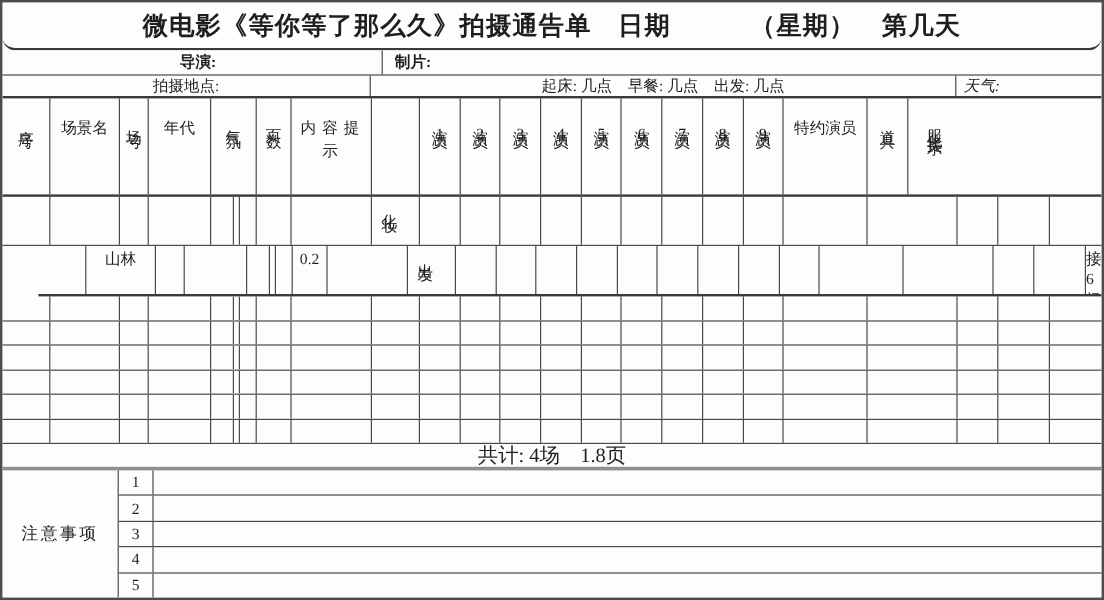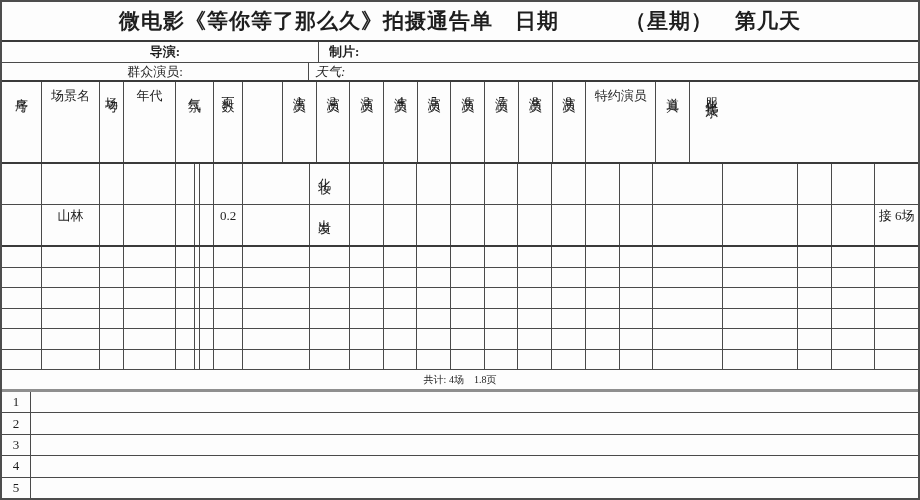--- a/index.html
+++ b/index.html
@@ -12,60 +12,60 @@
   *{box-sizing:border-box;margin:0;padding:0;}
   html,body{background:#fff;}
   body{font-family:"Liberation Serif","DejaVu Serif",serif;color:var(--ink);}
   .sheet{
     width:920px;height:500px;background:var(--paper);
     border:2px solid #4d4d4d;display:flex;flex-direction:column;overflow:hidden;
   }
   
   .band{display:flex;flex:none;}
   .band-title{height:40px;border-bottom:2px solid var(--ln-dark);
-    align-items:center;justify-content:center;}
+    align-items:center;justify-content:center;border-radius:11px;}
   .title-text{font-size:21px;font-weight:bold;white-space:pre;letter-spacing:1px;}
   .band-info1{height:21px;border-bottom:1px solid var(--ln);}
   .band-info2{height:19px;border-bottom:2px solid var(--ln-dark);}
   .ic{display:flex;align-items:center;justify-content:center;
     font-size:13px;white-space:pre;overflow:hidden;}
   .ic.bold{font-weight:bold;margin-left:10px;}
   .ic.left{justify-content:flex-start;padding-left:6px;font-style:italic;}
   .w-i1{width:307px;}
   .w-i2{width:488px;}
   .w-i3{flex:1;}
   
   .c{border-right:1px solid var(--ln);flex:none;overflow:hidden;}
   .band > .c:last-child, .trow > .c:last-child{border-right:none;}
   
   .band-header{height:82px;border-bottom:2px solid var(--ln-dark);font-size:13px;}
   .hc{display:flex;justify-content:center;align-items:flex-start;
-    padding-top:5px;text-align:center;line-height:1.45;word-break:break-all;}
+    padding-top:16px;text-align:center;line-height:1.45;word-break:break-all;}
   .vtext{writing-mode:vertical-rl;text-orientation:upright;letter-spacing:3px;line-height:1;}
   .pad-x{padding-left:3px;padding-right:3px;}
   .spread{letter-spacing:5px;padding-left:5px;padding-right:2px;}
   
   .w-seq{width:40px}.w-scene{width:58px}.w-sno{width:24px}.w-era{width:52px}
   .w-mood{width:38px}.w-pg{width:29px}.w-cont{width:67px}.w-mk{width:40px}
   .w-act{width:33.7px}.w-spec{width:70px}.w-crowd{width:75px}
   .w-props{width:34px}.w-cost{width:43px}.w-rem{flex:1;width:auto;}
   
   .trow{display:flex;flex:none;border-bottom:1px solid var(--ln);font-size:13px;}
   .h-tall1{height:41px;}
-  .h-tall2{height:42px;border-bottom:2px solid var(--ln-dark);}
+  .h-tall2{height:42px;border-bottom:2px solid var(--ln-dark);margin-left:30px;}
   .h-std{height:20.5px;}
   .dc{display:flex;align-items:flex-start;justify-content:center;
     padding-top:3px;line-height:1.3;word-break:break-all;}
   .dc.vleft{justify-content:flex-start;padding-left:8px;padding-top:4px;}
   .mood{position:relative;}
   .mood::after{content:"";position:absolute;top:0;bottom:0;left:18px;width:4px;
     border-left:1px solid var(--ln);border-right:1px solid var(--ln);}
   
   .band-total{height:22px;border-bottom:3px solid var(--ln-soft);
-    align-items:center;justify-content:center;font-size:10px;white-space:pre;}
+    align-items:center;justify-content:center;font-size:17px;white-space:pre;}
   
   .band-notes{flex:1;display:flex;}
   .notes-label{width:97px;border-right:1px solid var(--ln);display:flex;
     align-items:center;justify-content:center;font-size:14px;letter-spacing:2px;}
   .notes-rows{flex:1;display:flex;flex-direction:column;}
   .nrow{flex:1;display:flex;border-bottom:1px solid var(--ln);}
   .nrow:last-child{border-bottom:none;}
   .nnum{width:29px;border-right:1px solid var(--ln);display:flex;
     align-items:center;justify-content:center;font-size:13px;}
   .ncontent{flex:1;}
@@ -78,39 +78,41 @@
   <div class="band band-title">
     <div class="title-text">微电影《等你等了那么久》拍摄通告单　日期　　　（星期）　第几天</div>
   </div>
 
   <div class="band band-info1">
     <div class="c ic bold w-i1">导演:</div>
     <div class="c ic bold w-i3">制片:</div>
   </div>
 
   <div class="band band-info2">
-    <div class="c ic w-i1">群众演员:</div>
+    <div class="c ic w-i1">拍摄地点:</div>
+    <div class="c ic w-i2">起床: 几点　早餐: 几点　出发: 几点</div>
     <div class="c ic left w-i3">天气:</div>
   </div>
 
   <div class="band band-header">
     <div class="c hc w-seq">
         <span class="vtext">序号</span>
       </div>
     <div class="c hc w-scene">场景名</div>
     <div class="c hc w-sno">
         <span class="vtext">场号</span>
       </div>
     <div class="c hc w-era">年代</div>
     <div class="c hc w-mood">
         <span class="vtext">气氛</span>
       </div>
     <div class="c hc w-pg">
         <span class="vtext">页数</span>
       </div>
+    <div class="c hc spread w-cont">内容提示</div>
     <div class="c hc w-mk"></div>
     <div class="c hc w-act">
         <span class="vtext">演员1</span>
       </div>
     <div class="c hc w-act">
         <span class="vtext">演员2</span>
       </div>
     <div class="c hc w-act">
         <span class="vtext">演员3</span>
       </div>
@@ -345,20 +347,21 @@
       <div class="c w-cost"></div>
       <div class="c w-rem"></div>
     </div>
   </div>
 
   <div class="band band-total">
     <span>共计: 4场　1.8页</span>
   </div>
 
   <div class="band-notes">
+    <div class="notes-label">注意事项</div>
     <div class="notes-rows">
       <div class="nrow">
         <div class="nnum">1</div>
         <div class="ncontent"></div>
       </div>
       <div class="nrow">
         <div class="nnum">2</div>
         <div class="ncontent"></div>
       </div>
       <div class="nrow">

